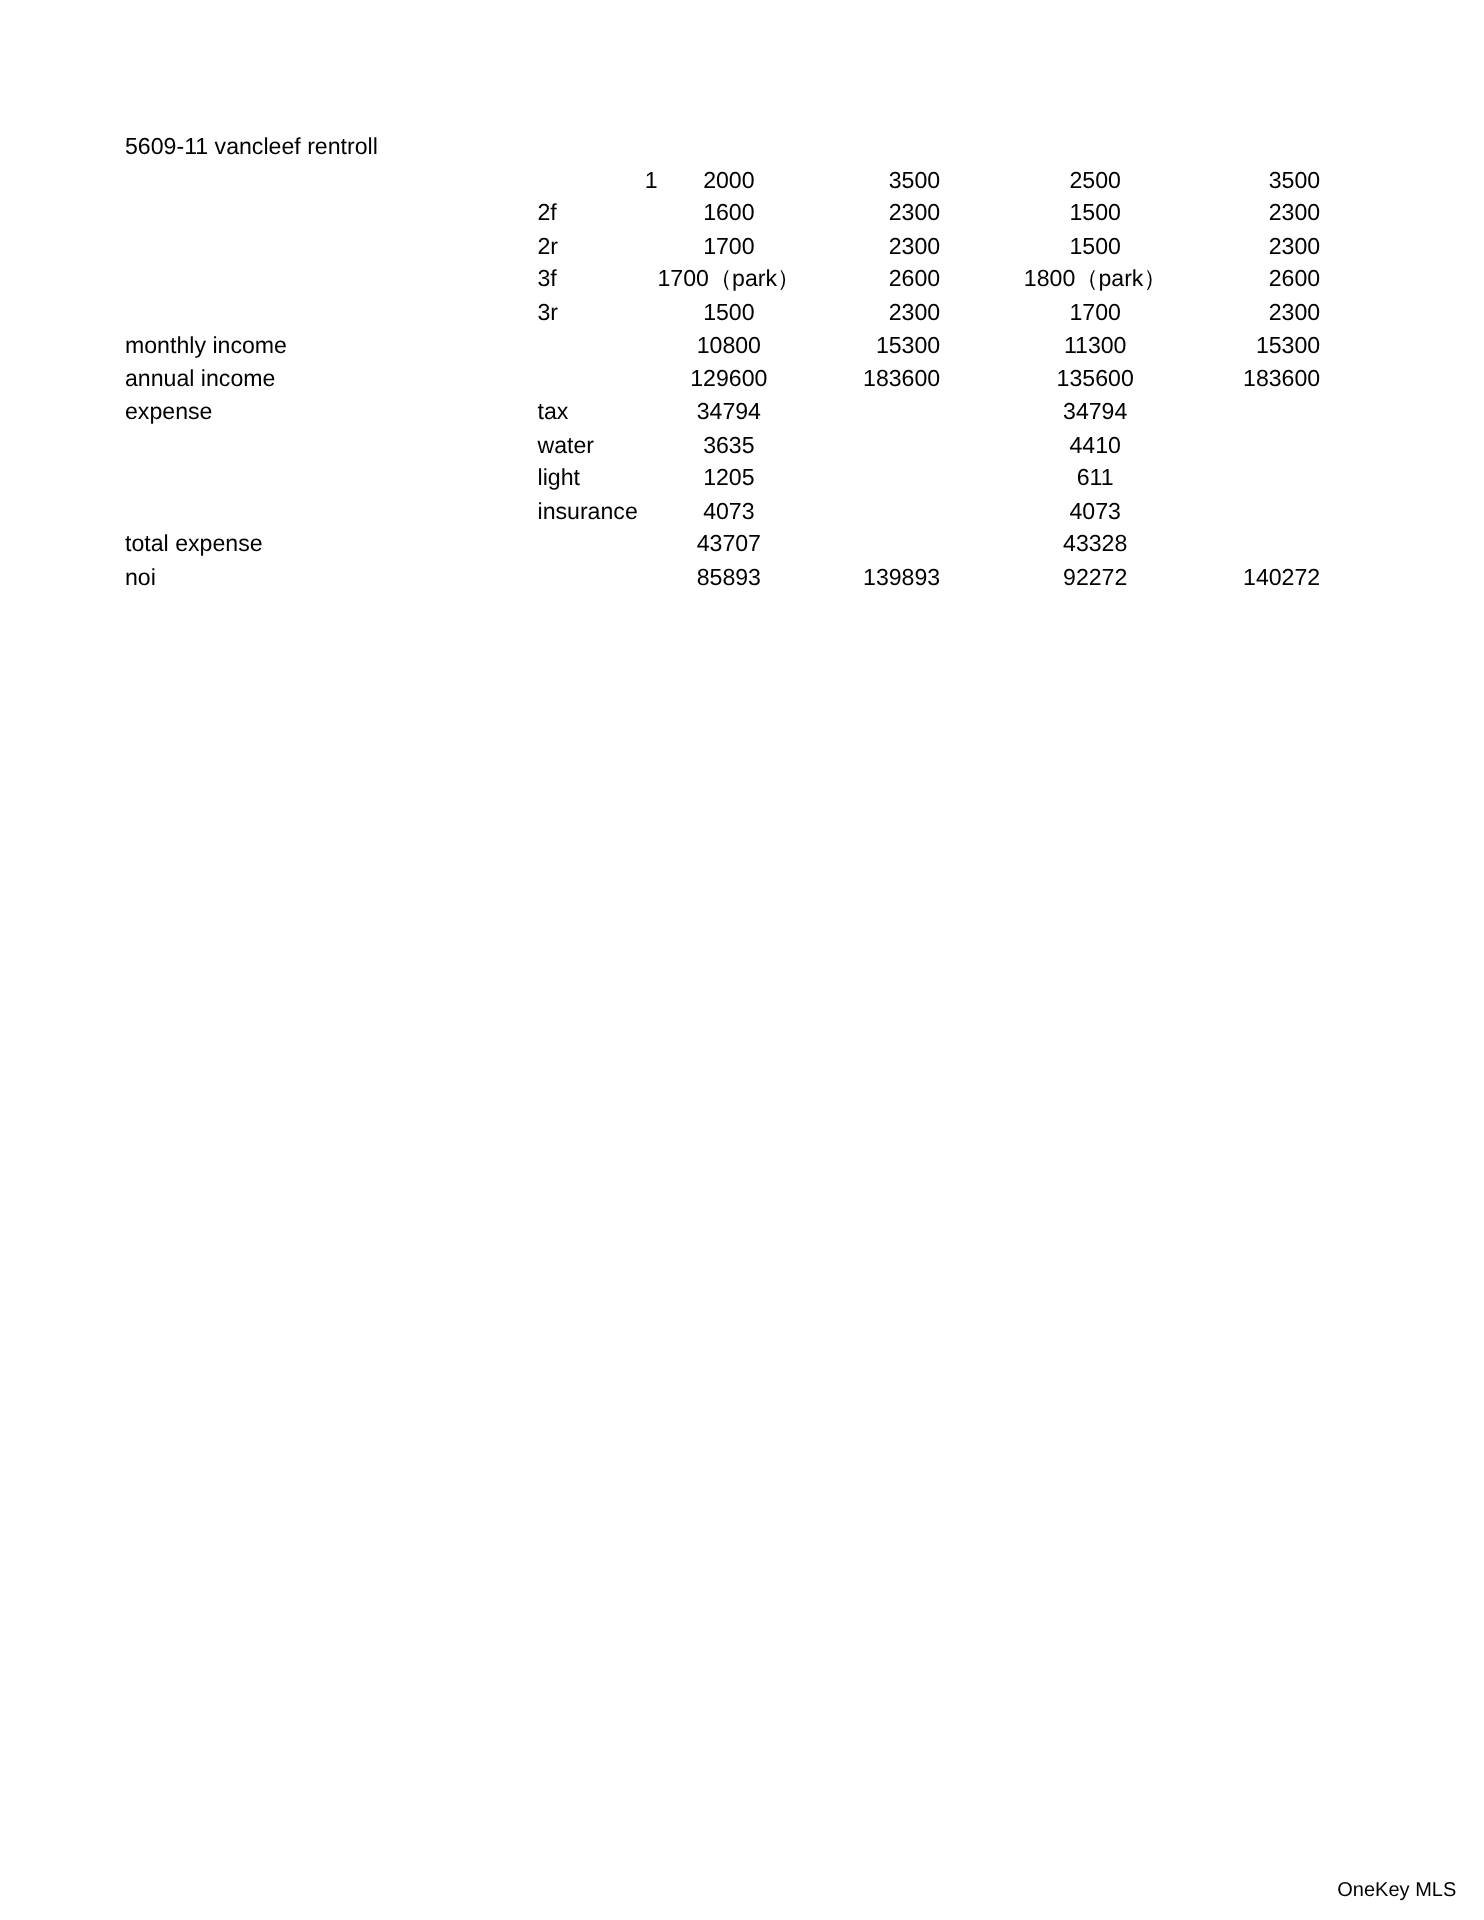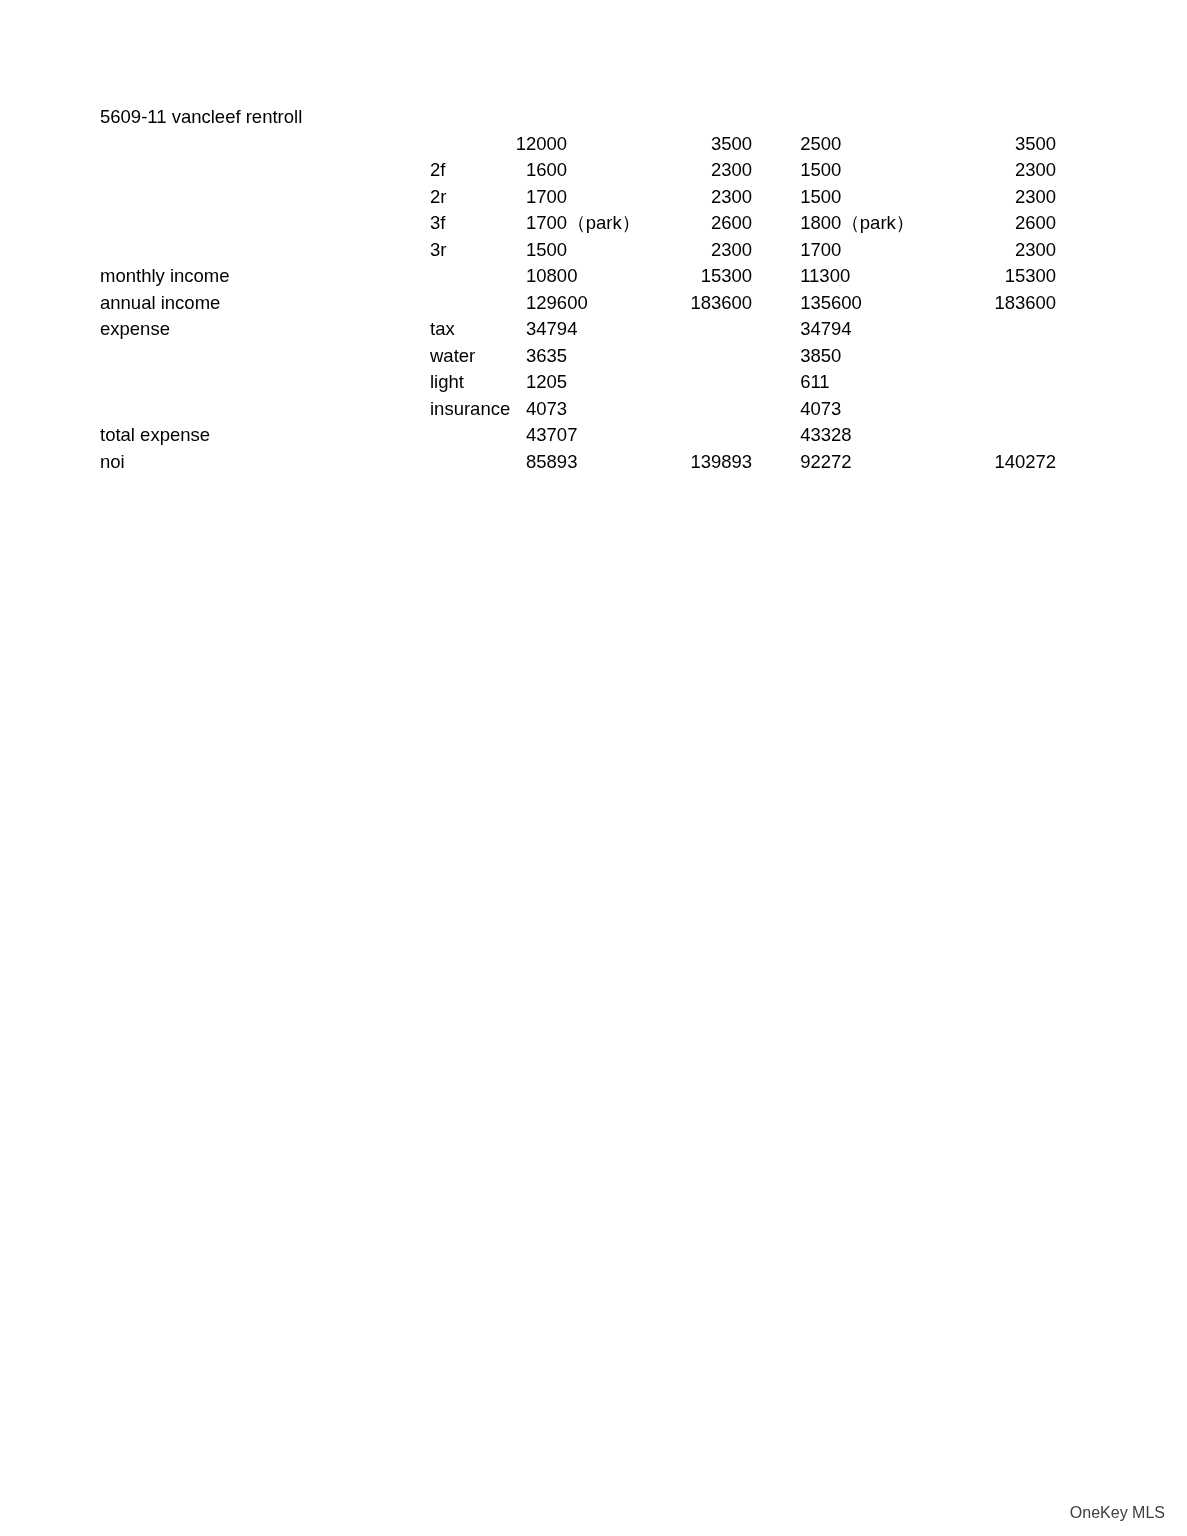--- a/index.html
+++ b/index.html
@@ -32,40 +32,40 @@
   }
   table.rentroll td {
     padding: 4px 0 4px 0;
     height: 18px;
     vertical-align: bottom;
     white-space: nowrap;
   }
   
   .c-label   { width: 330px; text-align: left; padding-right: 4px; }
   .c-apt     { width: 96px;  text-align: left; }
-  .c-amt1    { width: 110px; text-align: left; padding-right: 2px; }
+  .c-amt1    { width: 110px; text-align: center; padding-right: 2px; }
   .c-pro1    { width: 112px; text-align: right; padding-right: 4px; }
   .c-gap     { width: 48px; }
-  .c-amt2    { width: 152px; text-align: left; padding-right: 2px; }
+  .c-amt2    { width: 152px; text-align: center; padding-right: 2px; }
   .c-pro2    { width: 104px; text-align: right; padding-right: 4px; }
 
   .hdr-amount { text-align: center; }
   .hdr-pro    { text-align: center; }
   .hdr-5611   { text-align: left; padding-left: 14px; }
 
   .num-center-apt { text-align: right; padding-right: 10px; }
 
   .title-row td { padding-bottom: 6px; margin-top: 33px; }
 
   .watermark {
     position: absolute;
     right: 22px;
     bottom: 14px;
     font-size: 16px;
-    color: #404040;
+    color: #000000;
     font-family: "Liberation Sans", sans-serif;
   }
 </style>
 </head>
 <body>
 
 <div class="sheet">
 
   <table class="rentroll">
     <tbody>
@@ -160,21 +160,21 @@
         <td class="c-amt2">34794</td>
         <td class="c-pro2"></td>
       </tr>
 
       <tr>
         <td class="c-label"></td>
         <td class="c-apt">water</td>
         <td class="c-amt1">3635</td>
         <td class="c-pro1"></td>
         <td class="c-gap"></td>
-        <td class="c-amt2">3850</td>
+        <td class="c-amt2">4410</td>
         <td class="c-pro2"></td>
       </tr>
 
       <tr>
         <td class="c-label"></td>
         <td class="c-apt">light</td>
         <td class="c-amt1">1205</td>
         <td class="c-pro1"></td>
         <td class="c-gap"></td>
         <td class="c-amt2">611</td>

